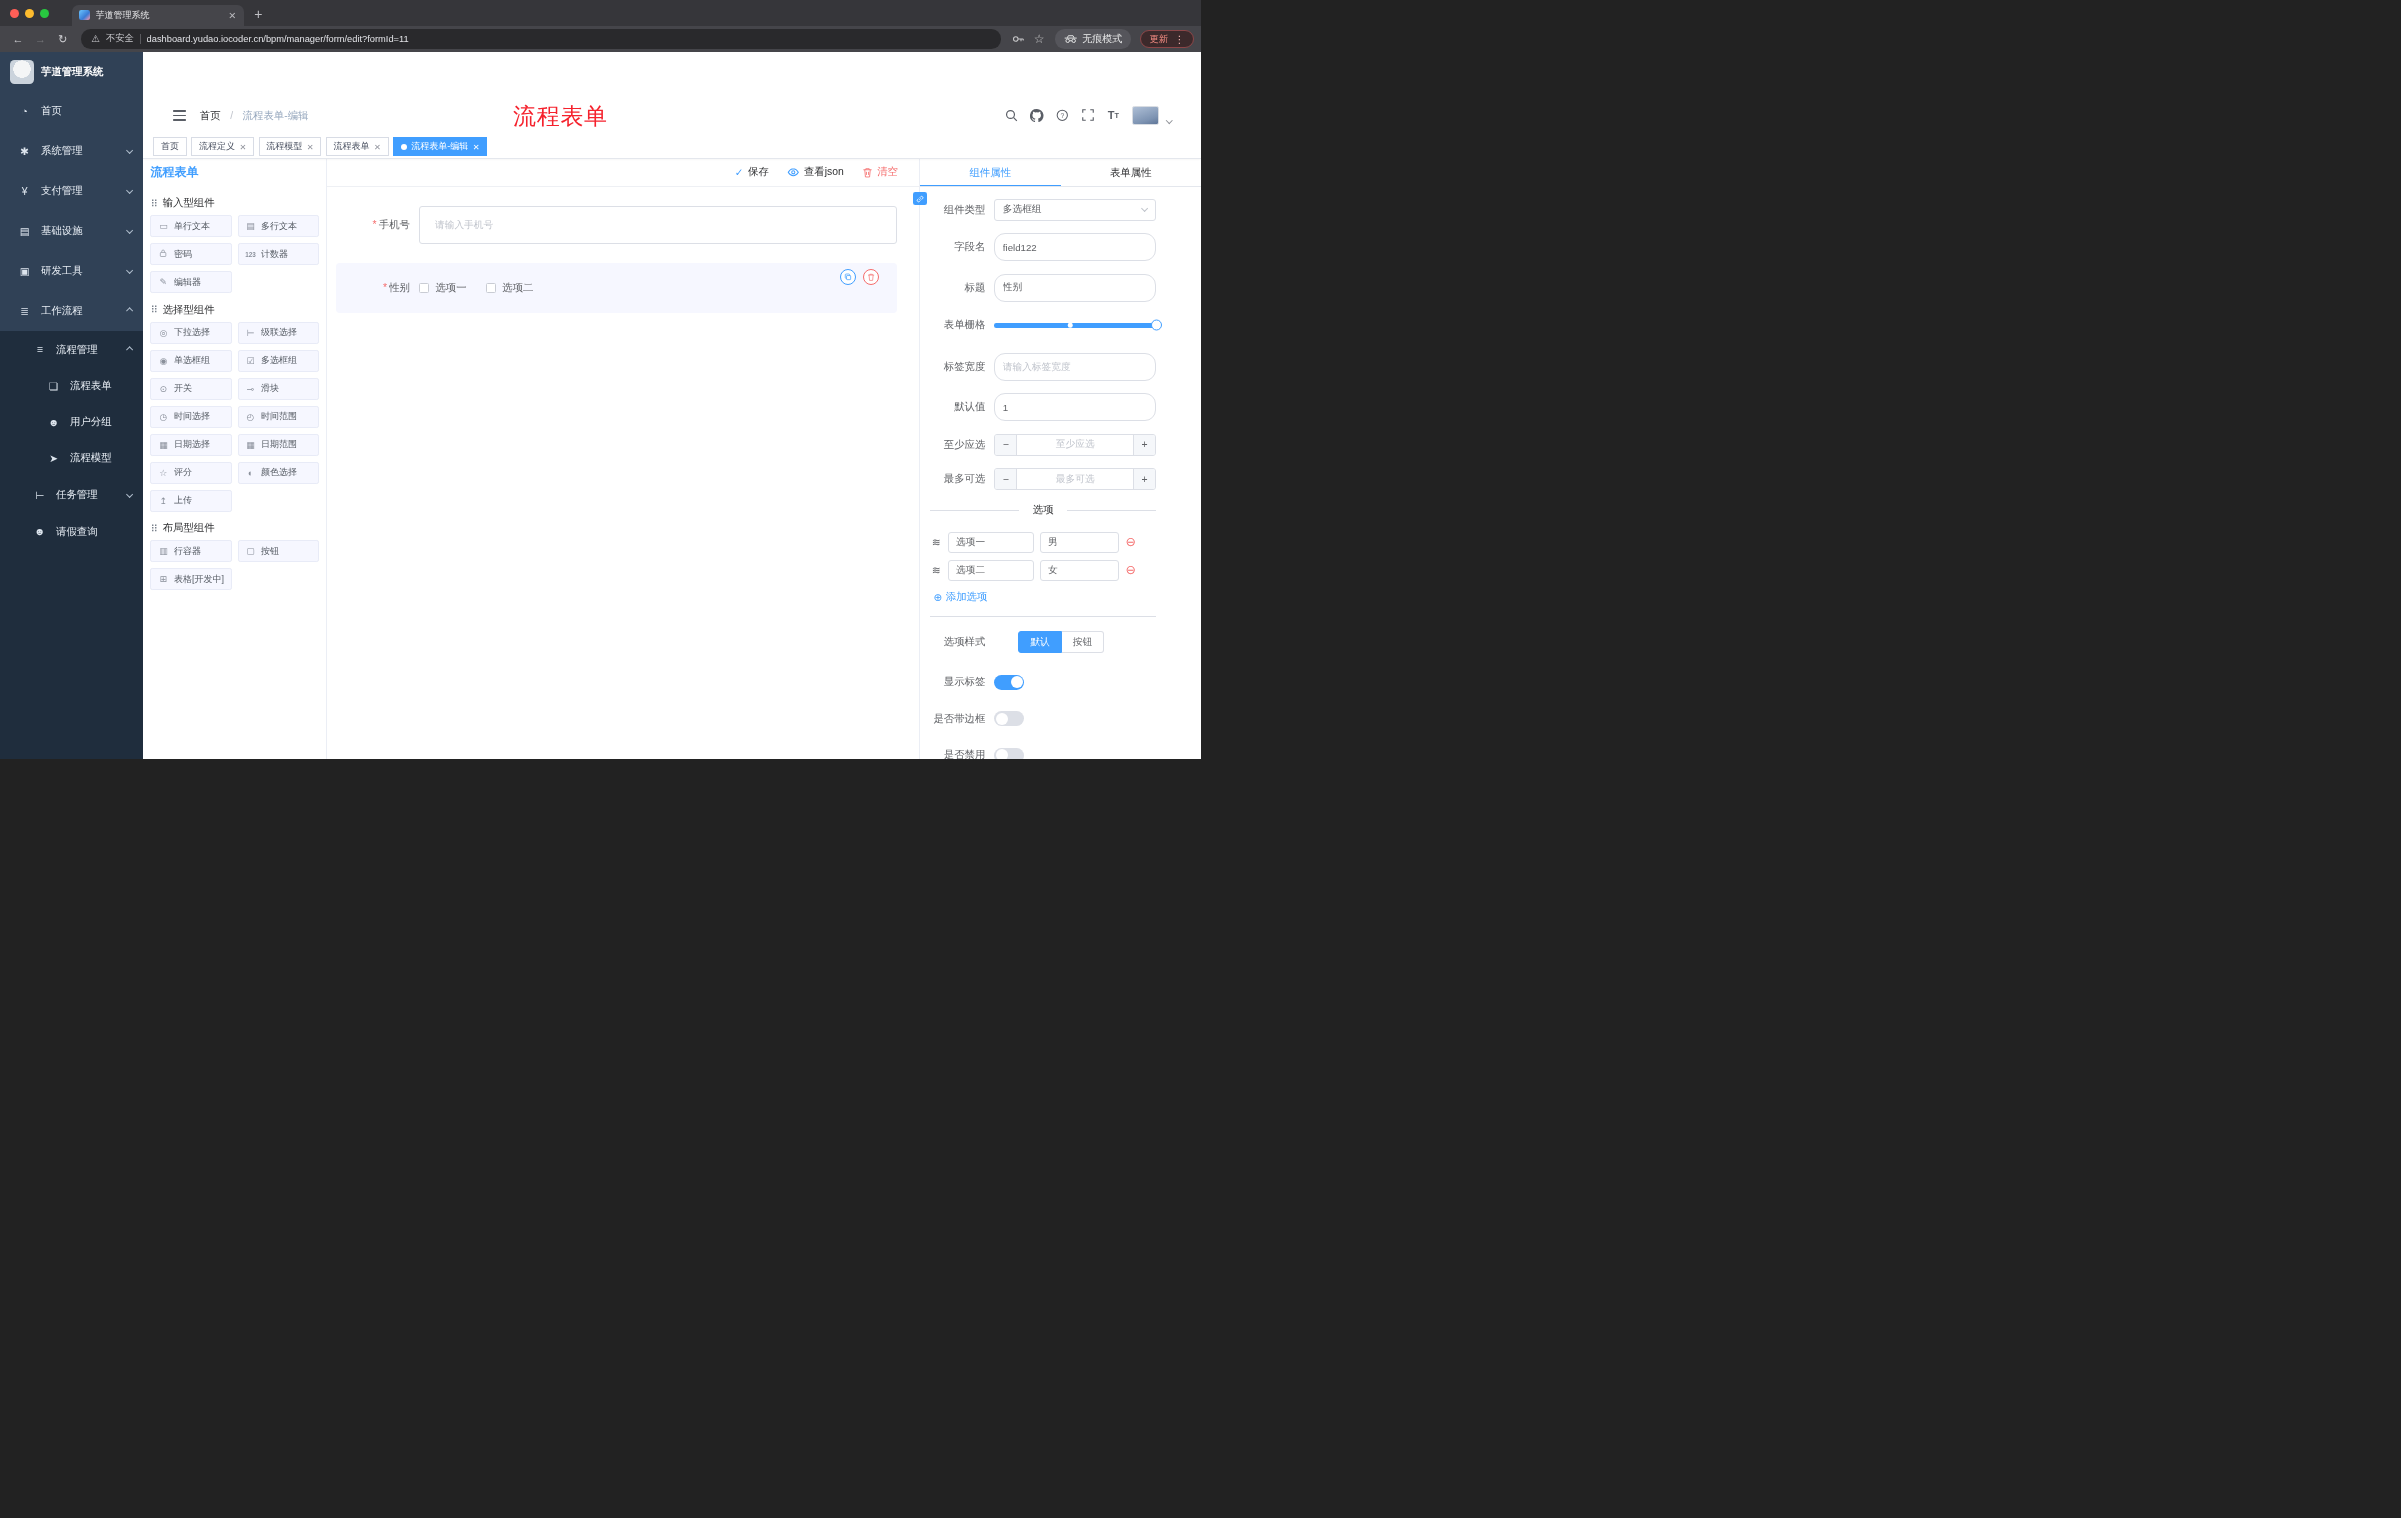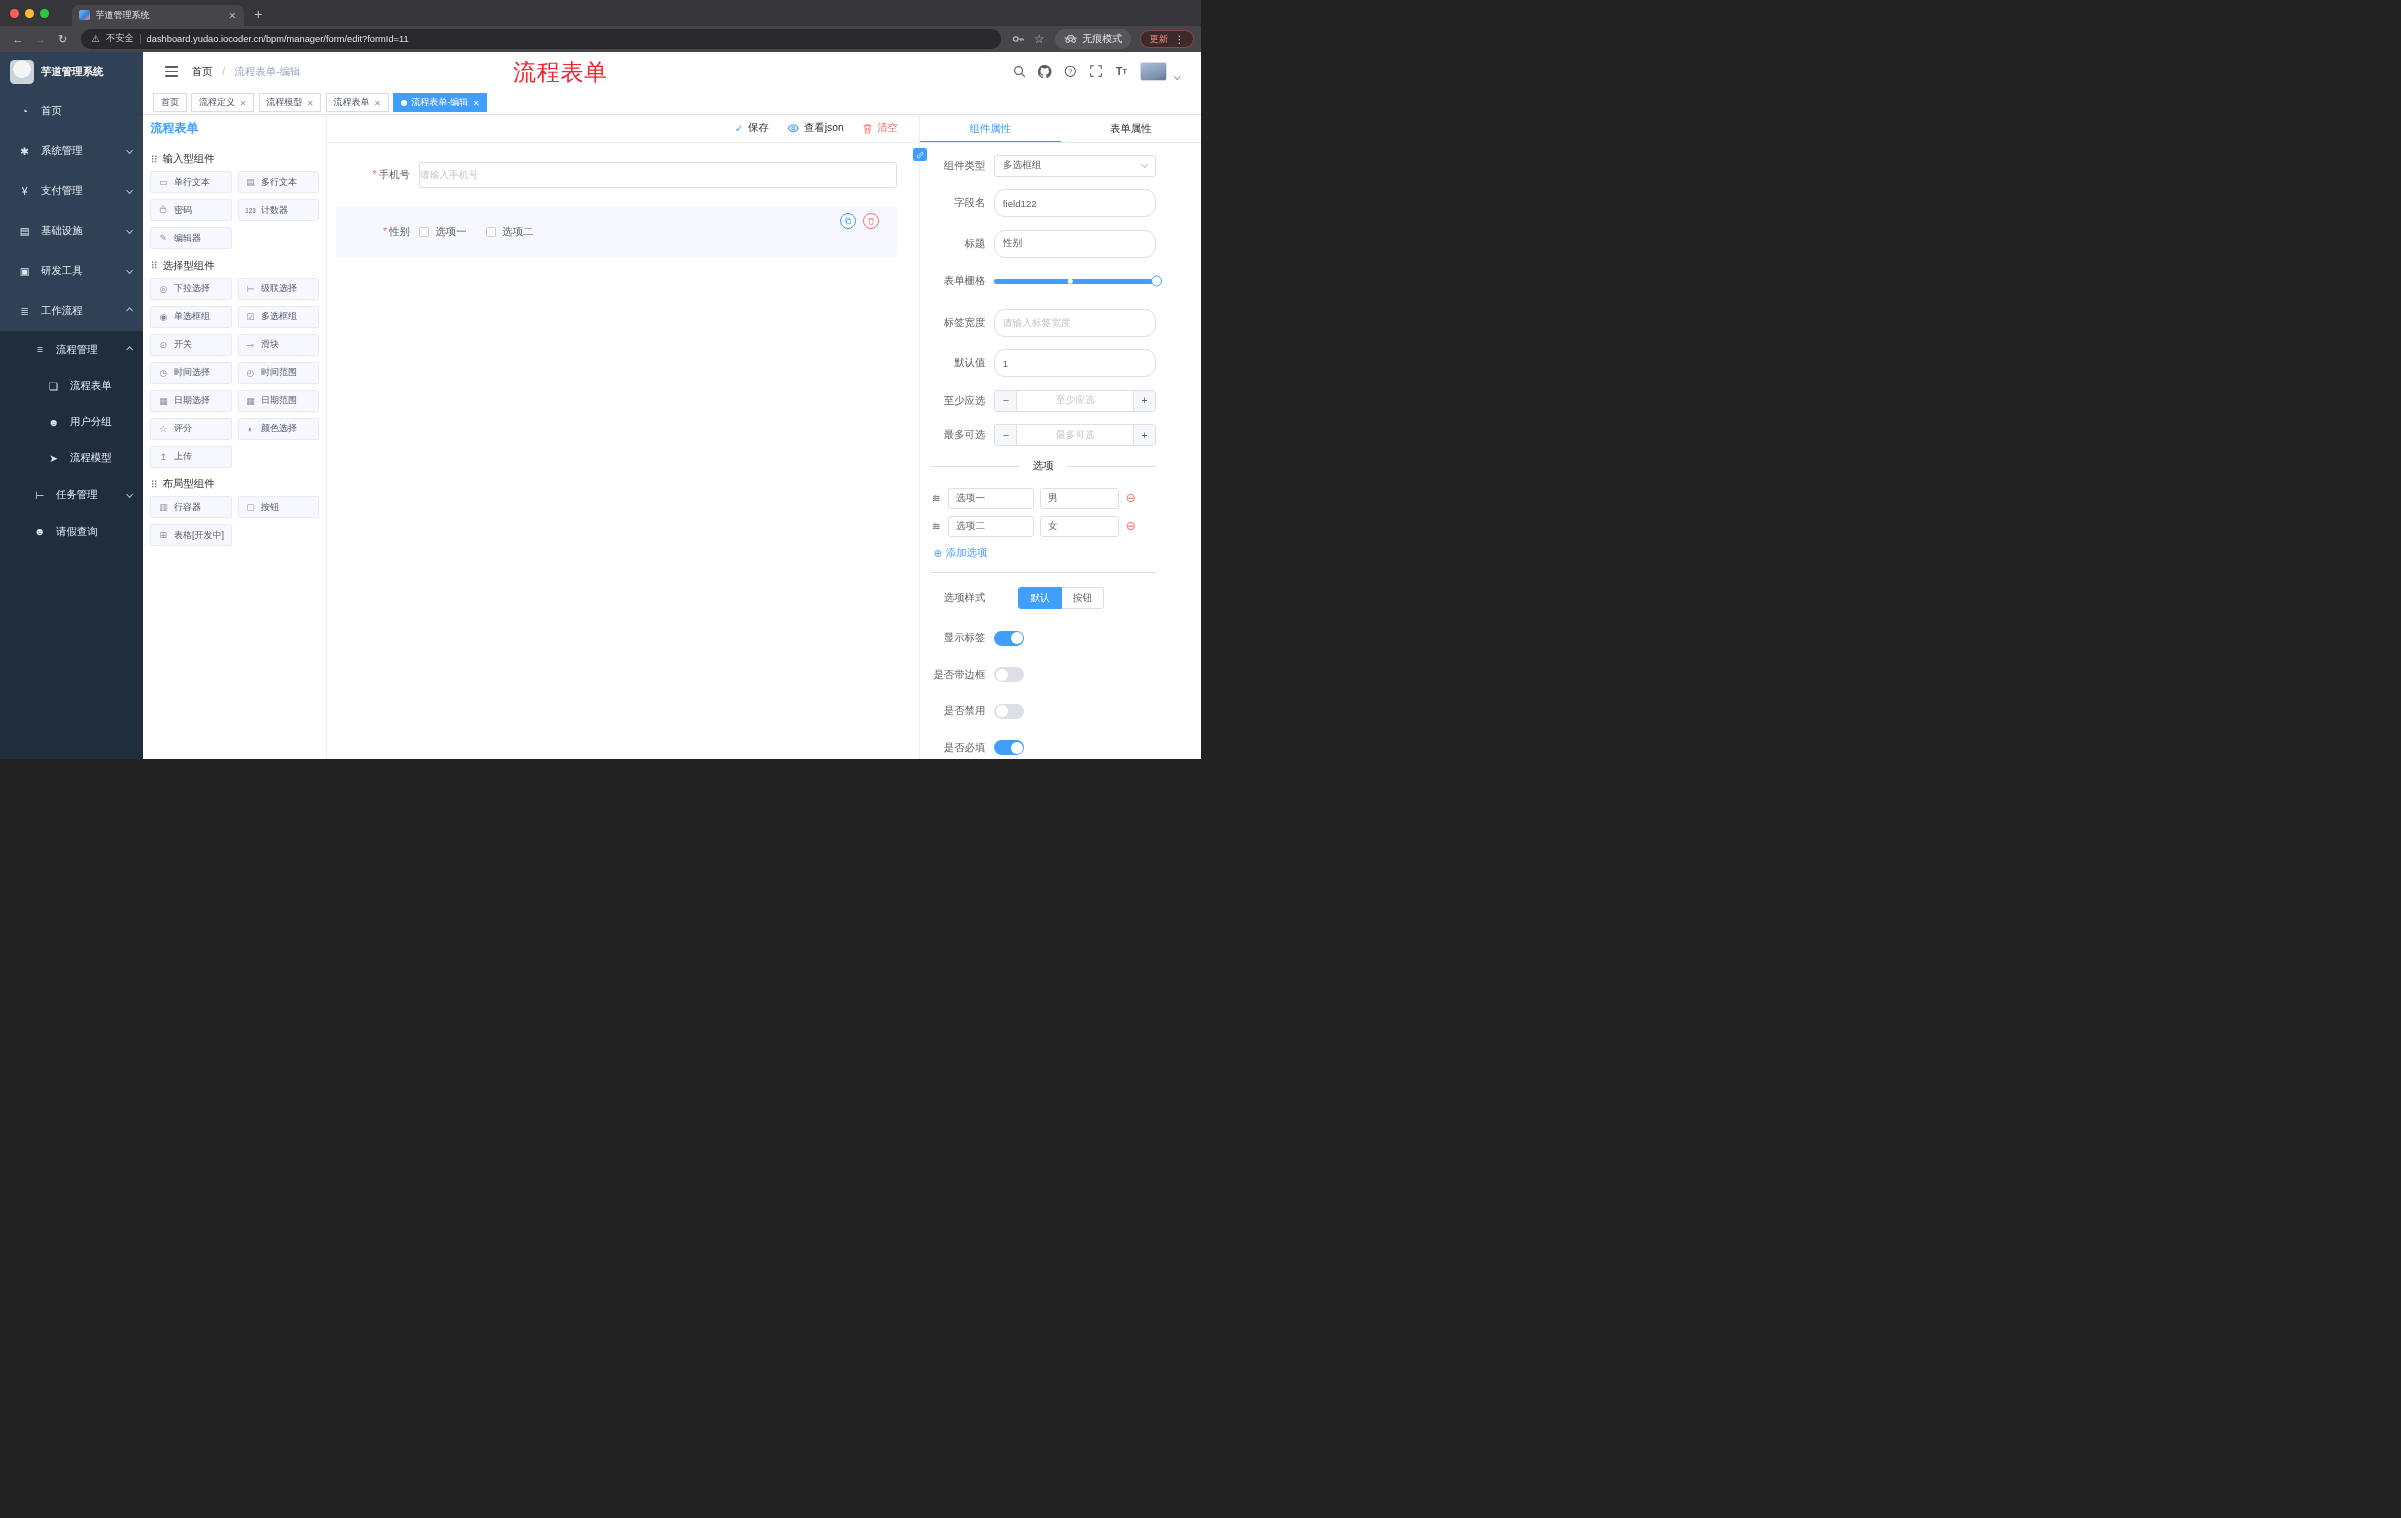--- a/index.html
+++ b/index.html
@@ -44,21 +44,21 @@
   .lvl1 { height:37px; padding:0 10.4px 0 33px; }
   .lvl2 { height:36px; padding:0 10.4px 0 47px; }
   .mi-ic { width:13.4px; margin-right:9.7px; text-align:center; font-size:10.4px; color:#dde5ee; flex-shrink:0; }
   .chev { width:5.2px; height:5.2px; border-right:1px solid #aebccb; border-bottom:1px solid #aebccb; margin-left:auto; }
   .chev.d { transform:rotate(45deg); }
   .chev.u { transform:rotate(-135deg); }
   .submenu { background:#1f2d3d; }
   .side-fill { flex:1; background:#1f2d3d; }
 
   .main { flex:1; display:flex; flex-direction:column; min-width:0; background:#fff; }
-  .m-header { height:39px; display:flex; align-items:center; padding:0 22px; position:relative; }
+  .m-header { height:39px; display:flex; align-items:center; padding:0 30px; position:relative;margin-top:44px; }
   .burger { width:13.4px; height:10.4px; display:flex; flex-direction:column; justify-content:space-between; cursor:pointer; }
   .burger i { height:1.5px; background:#5a5e66; border-radius:0.7px; }
   .crumbs { margin-left:13.4px; font-size:10.4px; }
   .crumb-home { color:#303133; }
   .crumb-sep { color:#c0c4cc; margin:0 6.7px; }
   .crumb-cur { color:#97a8be; }
   .overlay-title { position:absolute; left:370px; top:5.2px; font-size:23px; color:#f5222d; letter-spacing:0.7px; }
   .hdr-right { margin-left:auto; display:flex; align-items:center; gap:12px; color:#5a5e66; }
   .hicon { width:13.4px; height:13.4px; display:flex; align-items:center; justify-content:center; cursor:pointer; }
   .fontsize { font-size:11px; font-weight:bold; color:#5a5e66; }
@@ -100,21 +100,21 @@
   .rlabel.on { color:#409eff; }
 
   .canvas-col { flex:1; display:flex; flex-direction:column; min-width:0; border-right:0.7px solid #ebeef5; }
   .actionbar { height:27.5px; display:flex; align-items:center; justify-content:flex-end; gap:18px; padding:0 21px; border-bottom:0.7px solid #eef0f4; }
   .act { display:flex; align-items:center; gap:4.5px; font-size:10.4px; color:#303133; cursor:pointer; }
   .act .aic { color:#409eff; display:flex; align-items:center; }
   .act.danger, .act.danger .aic { color:#f56c6c; }
   .canvas { flex:1; padding:19.3px 22px 0 9px; }
   .c-row { display:flex; align-items:center; }
   .c-label { width:74px; text-align:right; margin-right:9px; font-size:10.4px; color:#606266; flex-shrink:0; }
-  .c-input { flex:1; height:26px; border:0.7px solid #dcdfe6; border-radius:3px; padding:0 0; font-size:9.7px; color:#606266; outline:none; font-family:inherit; }
+  .c-input { flex:1; height:38px; border:0.7px solid #dcdfe6; border-radius:3px; padding:0 15px; font-size:9.7px; color:#606266; outline:none; font-family:inherit; }
   .c-input::placeholder, .minput::placeholder, .pin::placeholder { color:#c0c4cc; }
   .sel-block { position:relative; background:#f6f7ff; border-radius:3.7px; margin-top:19.3px; padding:18px 0; }
   .cbtns { position:absolute; top:6px; right:18px; display:flex; gap:6.7px; }
   .cbtn { width:16.3px; height:16.3px; border-radius:50%; background:#fff; display:flex; align-items:center; justify-content:center; cursor:pointer; }
   .cbtn.copy { border:0.7px solid #409eff; color:#409eff; }
   .cbtn.del { border:0.7px solid #f56c6c; color:#f56c6c; }
   .cb { width:10.4px; height:10.4px; border:0.7px solid #c9ccd4; border-radius:1.5px; background:#fff; flex-shrink:0; }
   .cb-label { margin:0 19.3px 0 6px; font-size:10.4px; color:#606266; }
 
   .props { width:281px; flex-shrink:0; display:flex; flex-direction:column; position:relative; }

